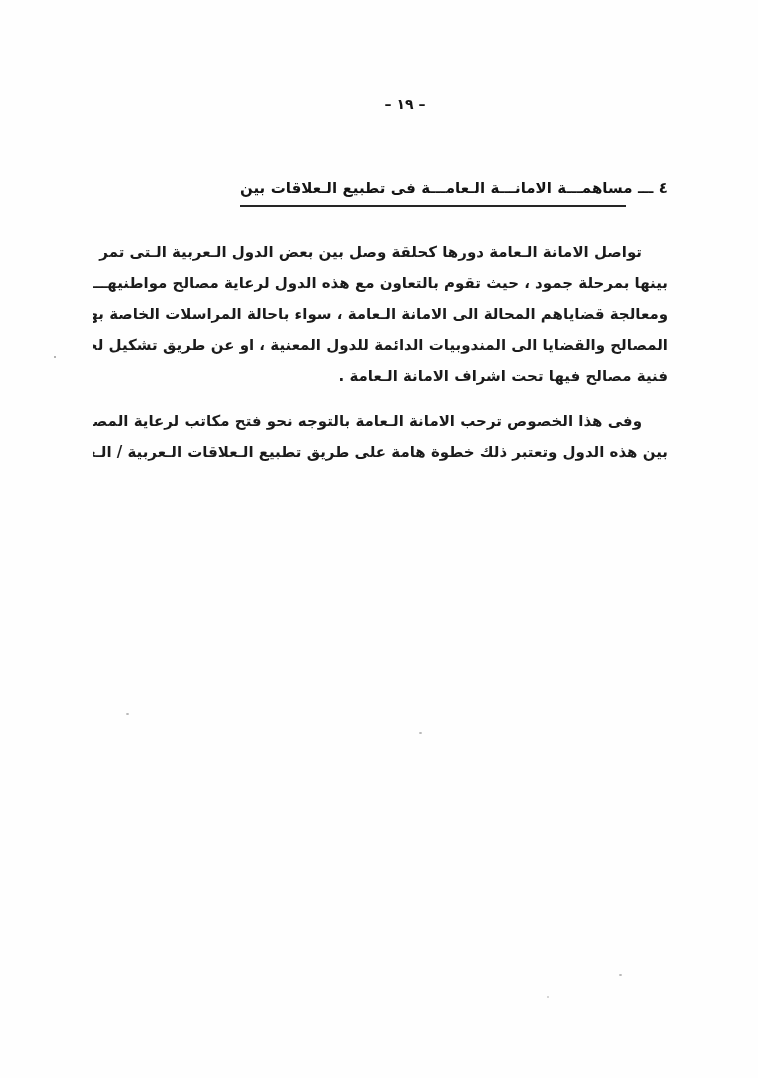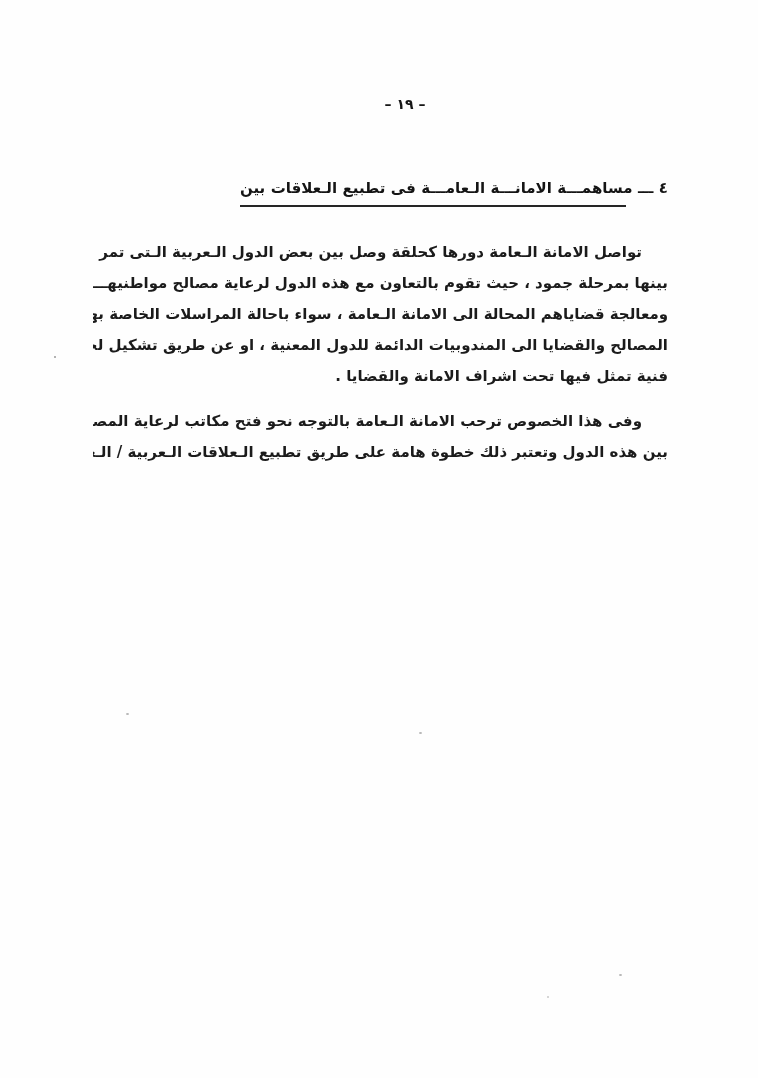--- a/index.html
+++ b/index.html
@@ -98,21 +98,21 @@
 
   <div class="heading" dir="rtl" lang="ar">٤ ـــ مساهمـــة الامانـــة الـعامـــة فى تطبيع الـعلاقات بين الدول الاعضاء</div>
 
   <div class="heading-underline"></div>
 
   <div class="para para-1" dir="rtl" lang="ar">
     <div class="line indent">تواصل الامانة الـعامة دورها كحلقة وصل بين بعض الدول الـعربية الـتى تمر الـعلاقات</div>
     <div class="line">بينها بمرحلة جمود ، حيث تقوم بالتعاون مع هذه الدول لرعاية مصالح مواطنيهـــــا</div>
     <div class="line">ومعالجة قضاياهم المحالة الى الامانة الـعامة ، سواء باحالة المراسلات الخاصة بهـــذه</div>
     <div class="line">المصالح والقضايا الى المندوبيات الدائمة للدول المعنية ، او عن طريق تشكيل لجـــان</div>
-    <div class="line end">فنية تمثل فيها تحت اشراف الامانة والقضايا .</div>
+    <div class="line end">فنية مصالح فيها تحت اشراف الامانة الـعامة .</div>
   </div>
 
   <div class="para para-2" dir="rtl" lang="ar">
     <div class="line indent">وفى هذا الخصوص ترحب الامانة الـعامة بالتوجه نحو فتح مكاتب لرعاية المصالـــح</div>
     <div class="line">بين هذه الدول وتعتبر ذلك خطوة هامة على طريق تطبيع الـعلاقات الـعربية / الـعربية .</div>
   </div>
 
   <div class="speck speck-1"></div>
   <div class="speck speck-2"></div>
   <div class="speck speck-3"></div>

